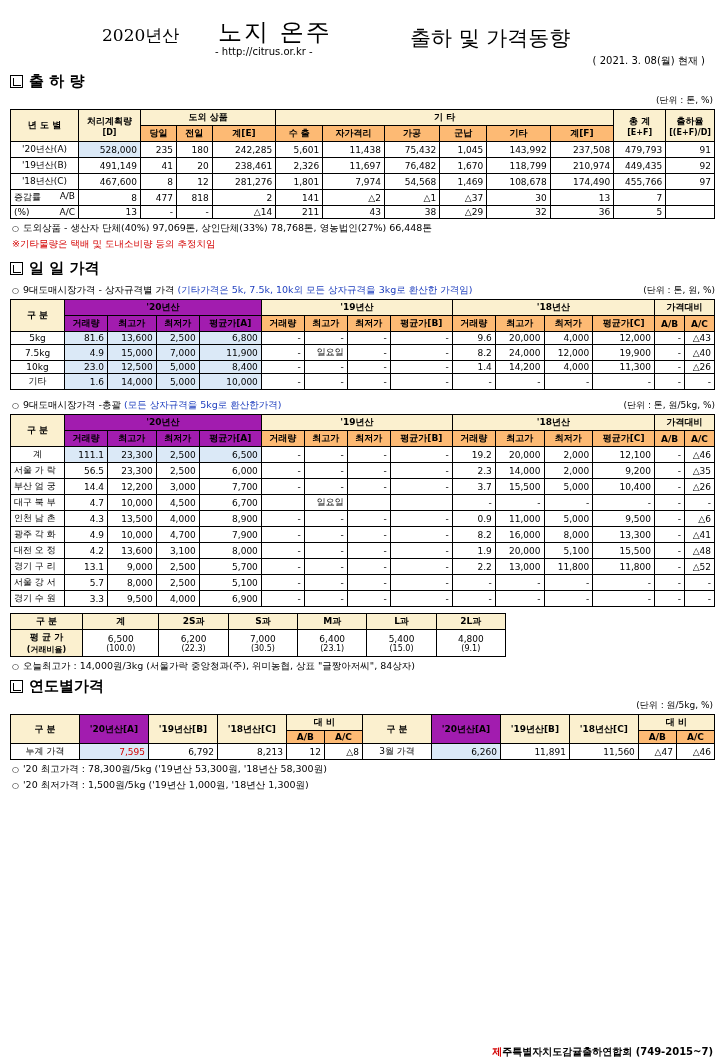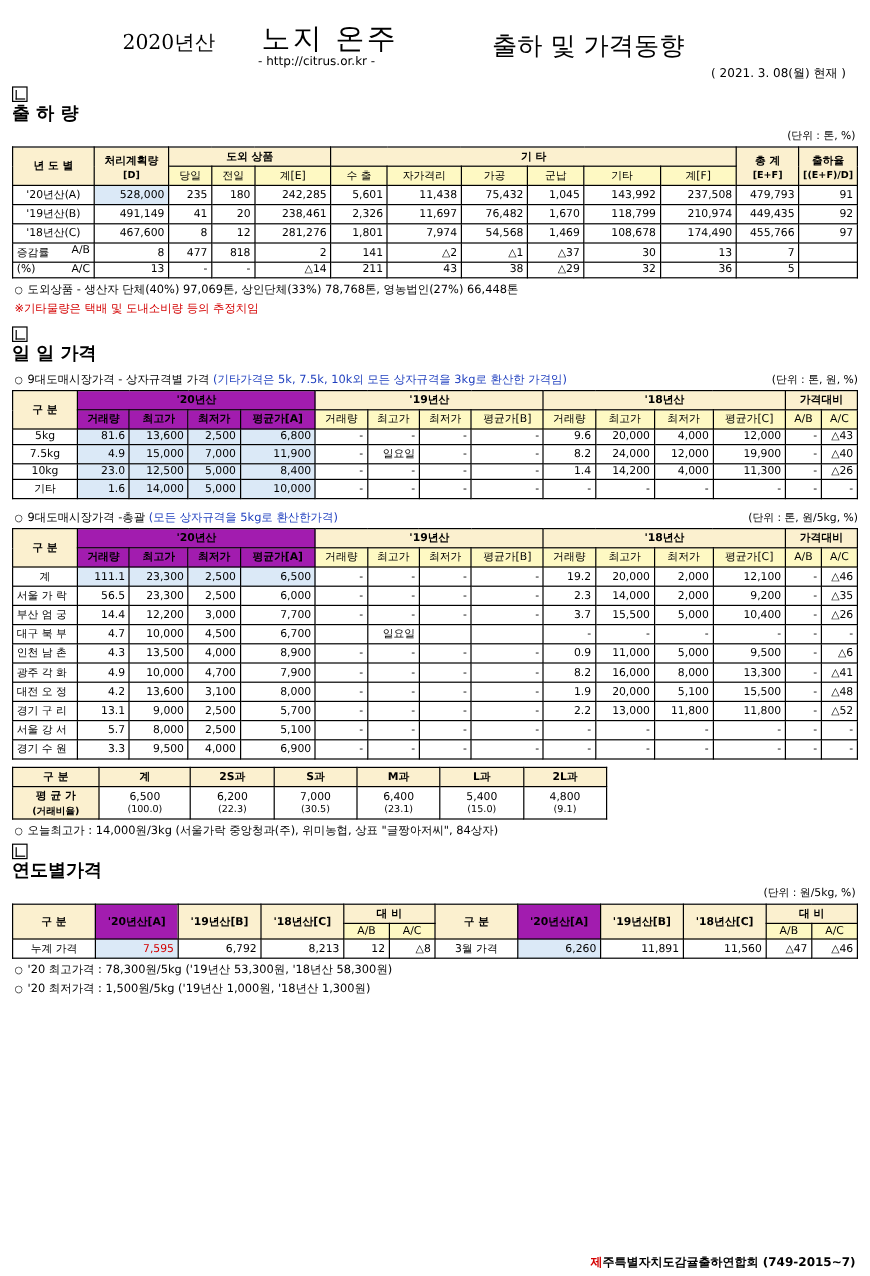--- a/index.html
+++ b/index.html
@@ -17,21 +17,21 @@
 
   
   .hdr { position: relative; height: 62px; }
   .hdr-year { position: absolute; left: 92px; top: 18px; font-size: 17px; font-family: "DejaVu Serif", serif; }
   .hdr-title { position: absolute; left: 208px; top: 10px; font-size: 24px; font-weight: normal; font-family: "DejaVu Serif", serif; letter-spacing: 2px;}
   .hdr-url { position: absolute; left: 205px; top: 40px; font-size: 10px; }
   .hdr-sub { position: absolute; left: 400px; top: 18px; font-size: 21px; font-family: "DejaVu Serif", serif; }
   .hdr-date { position: absolute; right: 10px; top: 48px; font-size: 10px; }
 
   
-  .sec { display: flex; margin: 4px 0 3px 0; flex-direction: column; }
+  .sec { display: flex; align-items: center; margin: 4px 0 3px 0; }
   .sec-ico {
     width: 13px; height: 13px; border: 1.6px solid #000; margin-right: 6px;
     position: relative; background: #fff;
   }
   .sec-ico:after {
     content: ""; position: absolute; left: 2px; top: 2px; width: 7px; height: 7px;
     border-left: 1.4px solid #000; border-bottom: 1.4px solid #000;
   }
   .sec-title { font-size: 15px; font-weight: bold; font-family: "DejaVu Serif", serif; }
   .unit { font-size: 9px; text-align: right; margin: 1px 2px 2px 0; }
@@ -40,21 +40,21 @@
   .bullet .o { font-size: 8px; margin-right: 4px; }
   .red { color: #d40000; }
   .blue { color: #1f3fbf; }
 
   table { border-collapse: collapse; width: 100%; }
   table td, table th { border: 1px solid #000; padding: 1px 3px; font-size: 9px; font-weight: normal; text-align: center; }
   .rt { text-align: right; }
   .lt { text-align: left; }
   .bold { font-weight: normal; }
   .hd { background: #fbf0cf; font-weight: bold; }
-  .hd2 { background: #fef9c3; font-weight: normal; }
+  .hd2 { background: #fdba74; font-weight: bold; }
   .sel { background: #dbe9f7; }
   .sel-hd { background: #a21caf; font-weight: bold; }
   .small { font-size: 8px; }
   .ftr { position: absolute; right: 12px; bottom: 4px; font-size: 10px; font-weight: bold; }
   .ftr .rd { color: #d40000; }
 </style>
 </head>
 <body>
 
 <div class="page">

